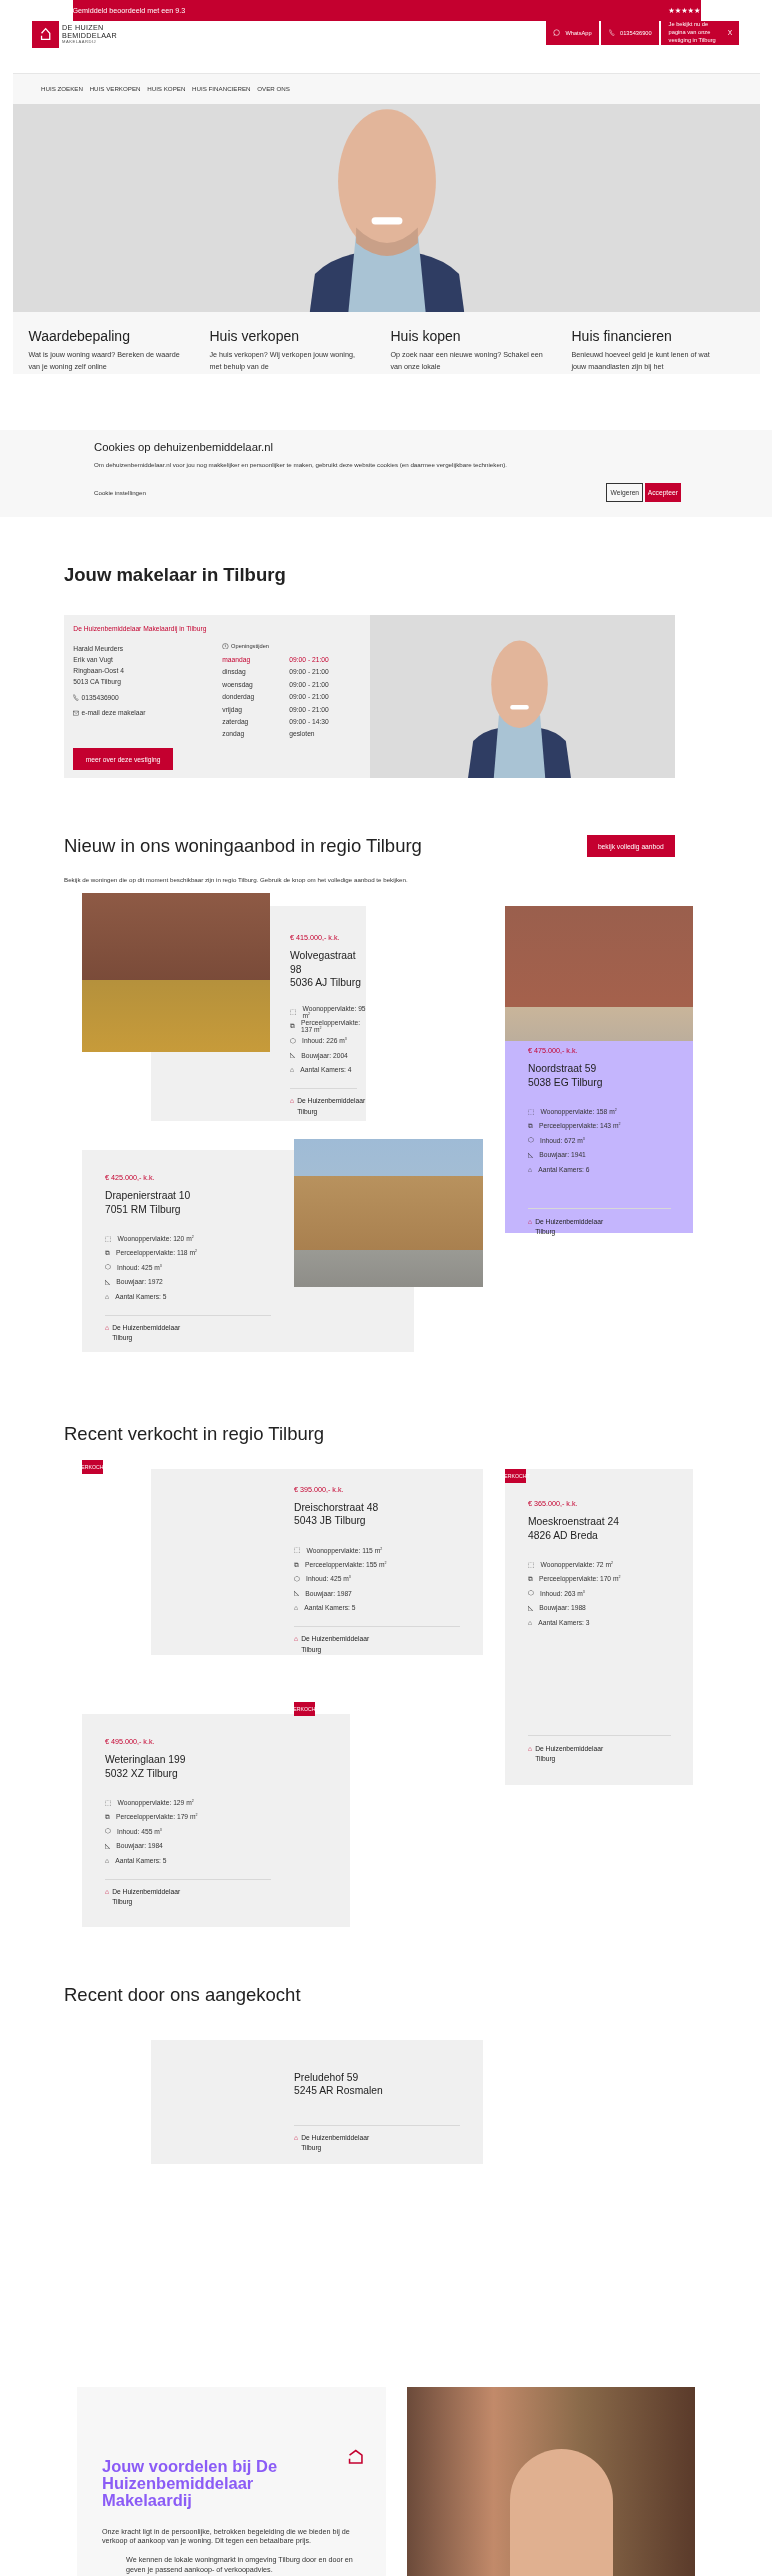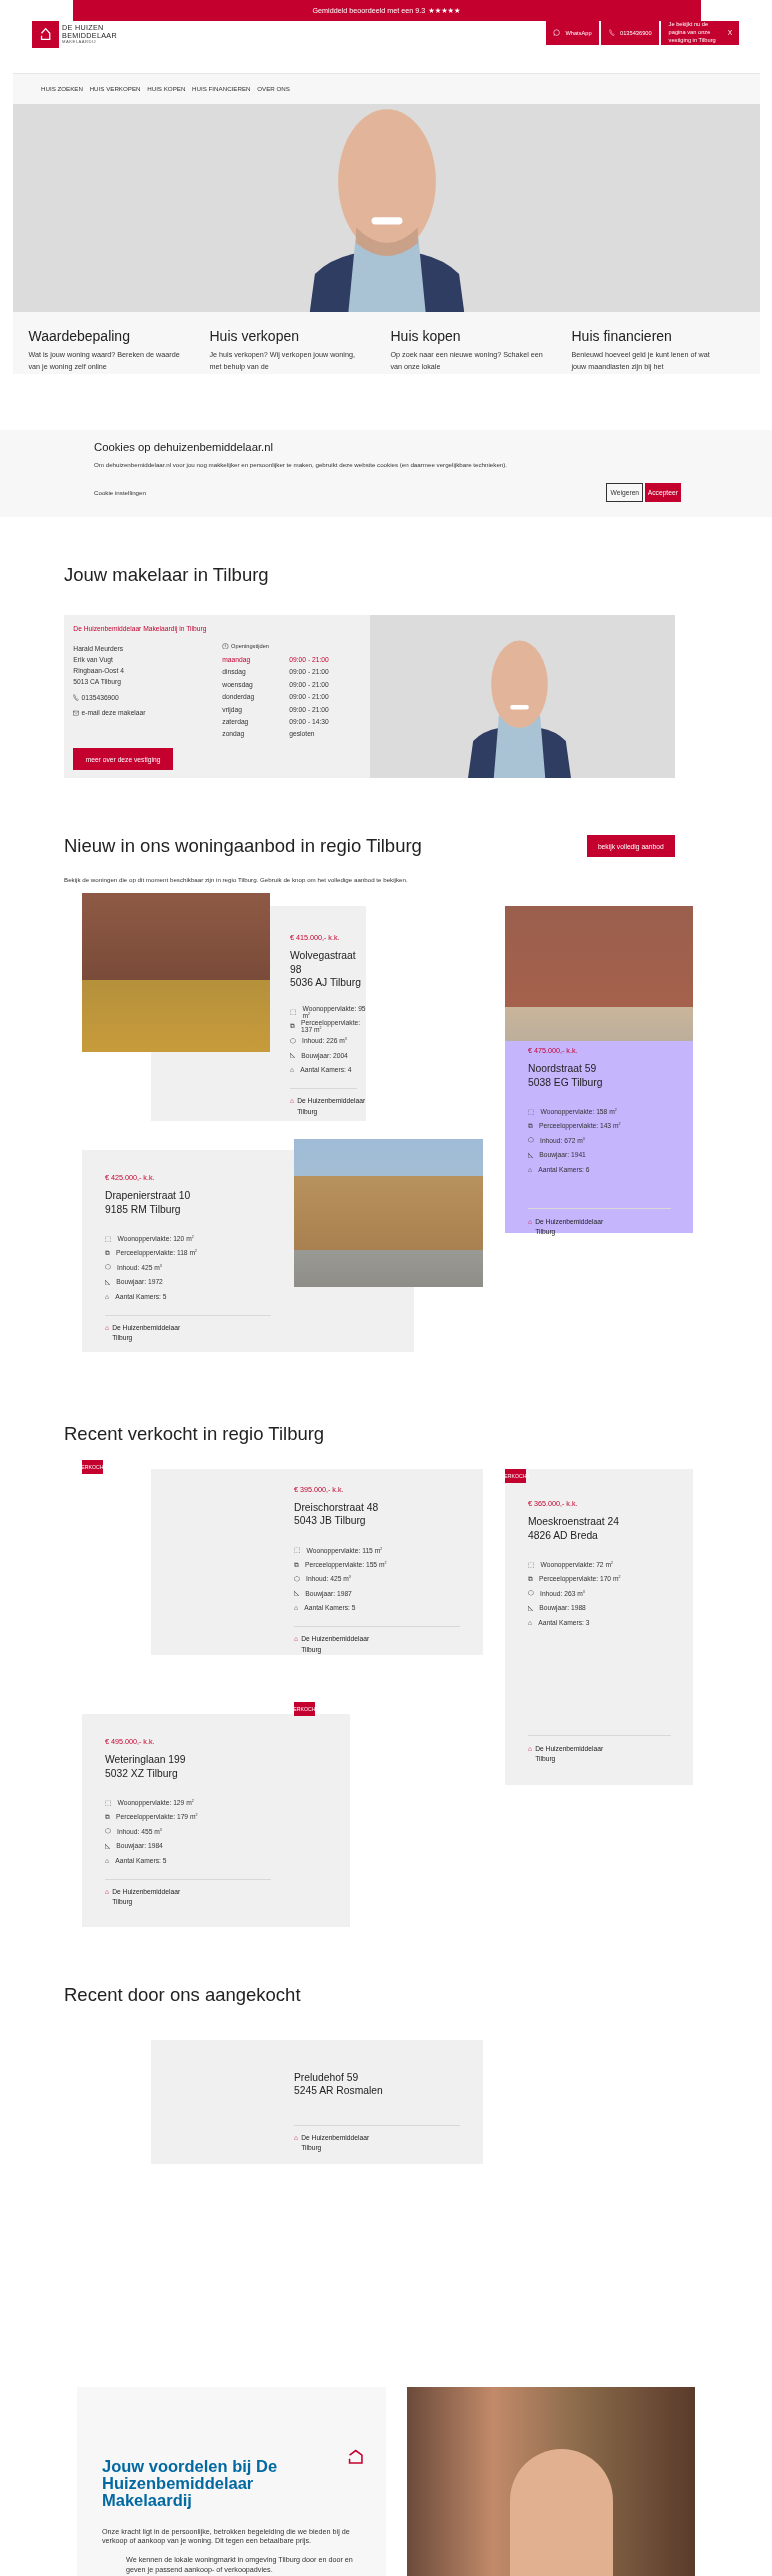--- a/index.html
+++ b/index.html
@@ -3,21 +3,21 @@
 <meta charset="utf-8">
 <style>
   * { box-sizing: border-box; margin: 0; padding: 0; }
   html, body { width: 773px; background: #fff; }
   body { font-family: "Liberation Sans", sans-serif; color: #333; font-size: 7.7px; height: 3761px; position: relative; overflow: hidden; }
   .red { color: #c4002f; }
   .btn-red { background: #c4002f; color: #fff; display: inline-flex; align-items: center; justify-content: center; }
   .btn-outline { border: 0.5px solid #333; color: #333; background: transparent; display: inline-flex; align-items: center; justify-content: center; }
 
   
-  .topbar { height: 20.6px; background: #c4002f; color: #fff; display: flex; align-items: center; justify-content: center; font-size: 7.2px; width: 628px; margin: 0 auto; }
+  .topbar { height: 20.6px; background: #c4002f; color: #fff; display: flex; align-items: center; justify-content: space-between; font-size: 7.2px; width: 628px; margin: 0 auto; }
   .topbar .stars { margin-left: 3.1px; letter-spacing: 0; }
 
   
   .header { height: 52px; display: flex; align-items: flex-start; padding: 0 20.6px 0 19px; justify-content: space-between; width: 747px; margin: 0 auto; background: #fff; }
   .logo { display: flex; align-items: center; }
   .logo-box { width: 27px; height: 27px; background: #c4002f; display: flex; align-items: center; justify-content: center; }
   .logo-text { margin-left: 3.1px; line-height: 1; }
   .logo-text .l1, .logo-text .l2 { font-size: 7.2px; color: #222; letter-spacing: 0.3px; display: block; }
   .logo-text .l3 { font-size: 4.1px; color: #555; letter-spacing: 0.5px; display: block; margin-top: 1px; }
   .hdr-btns { display: flex; gap: 2.6px; }
@@ -40,21 +40,21 @@
   .cookie { position: absolute; top: 430px; left: 0; width: 773px; height: 87px; background: #f7f7f7; padding: 11.3px 0 0 94px; }
   .cookie h4 { font-size: 11.3px; font-weight: normal; color: #222; }
   .cookie p { font-size: 6.2px; color: #333; margin-top: 8.2px; }
   .cookie .row { display: flex; justify-content: space-between; align-items: center; margin-top: 14.4px; width: 587px; }
   .cookie .row span { font-size: 6.2px; }
   .cookie .cbtns { display: flex; gap: 1.5px; }
   .cookie .cbtns div { height: 19px; font-size: 6.7px; padding: 0 3.1px; }
 
   
   .section-title { font-size: 18.5px; font-weight: normal; color: #222; }
-  .makelaar { position: absolute; top: 564px; left: 64px; }
+  .makelaar { position: absolute; top: 564px; left: 64px; font-weight: bold; }
   .mk-card { position: absolute; top: 615px; left: 64px; width: 611px; height: 163px; display: flex; }
   .mk-left { width: 306px; background: #f0f0f0; padding: 10.3px 9.3px; position: relative; }
   .mk-right { width: 306px; background: #dcdcdc; position: relative; overflow: hidden; }
   .mk-left h5 { color: #c4002f; font-size: 6.7px; font-weight: normal; margin-bottom: 10.3px; }
   .mk-cols { display: flex; }
   .mk-addr { width: 149px; font-size: 6.7px; line-height: 11.3px; }
   .mk-addr .icn-row { display: flex; align-items: center; gap: 2.1px; margin-top: 4.1px; }
   .hours { font-size: 6.7px; }
   .hours .hdr { display: flex; gap: 2.1px; align-items: center; margin-bottom: 4.1px; }
   .hours table { border-collapse: collapse; }
@@ -76,21 +76,21 @@
   .card li sup { font-size: 3.6px; }
   .card .sep { height: 1px; background: #d8d8d8; margin-top: 11.3px; width: 67px; }
   .card .agency { display: flex; gap: 3.1px; margin-top: 7.2px; font-size: 6.7px; line-height: 10.3px; color: #222; }
   .card .inner { position: absolute; }
   .photo { position: absolute; overflow: hidden; }
   .badge { position: absolute; background: #c4002f; color: #fff; font-size: 5.2px; height: 14.4px; width: 20.6px; display: flex; align-items: center; justify-content: center; }
 
   
   .voor { position: absolute; top: 2387px; left: 77px; width: 618px; height: 361px; display: flex; }
   .voor-left { width: 309px; background: #f7f7f7; padding: 71px 23px 0 25px; position: relative; }
-  .voor-left h2 { font-size: 16.5px; font-weight: bold; color: #0369a1; line-height: 17px; width: 185px; }
+  .voor-left h2 { font-size: 16.5px; font-weight: bold; color: #8b5cf6; line-height: 17px; width: 185px; }
   .voor-left .house { position: absolute; right: 23px; top: 62px; }
   .voor-left p { font-size: 7.2px; line-height: 9.8px; margin-top: 17.5px; color: #333; }
   .voor-left p + p { margin-top: 9.3px; margin-left: 24px; }
   .voor-right { width: 309px; position: relative; overflow: hidden; }
 </style>
 </head>
 <body>
 
 <div class="topbar">
   <span>Gemiddeld beoordeeld met een 9.3</span>
@@ -353,21 +353,21 @@
       </div>
   </div>
 </div>
 <div class="photo" style="left:505px;top:906px;width:188px;height:135px;background:linear-gradient(180deg,#9a5f4d 0%,#a5614c 75%,#c9b59a 75%,#bcae9c 100%)"></div>
 
 <div class="card" style="left:82px;top:1150px;width:332px;height:202px;background:#f0f0f0">
   <div style="position:absolute;left:23px;top:23px;width:175px">
     <div class="price">€ 425.000,- k.k.</div>
     <div class="addr">
         <div>Drapenierstraat 10</div>
-        <div>9185 RM Tilburg</div>
+        <div>7051 RM Tilburg</div>
       </div>
     <ul>
       <li>
           <span>⬚</span>
           <span><span>Woonoppervlakte: 120 m</span><sup>2</sup></span>
         </li>
       <li>
           <span>⧉</span>
           <span><span>Perceeloppervlakte: 118 m</span><sup>2</sup></span>
         </li>

